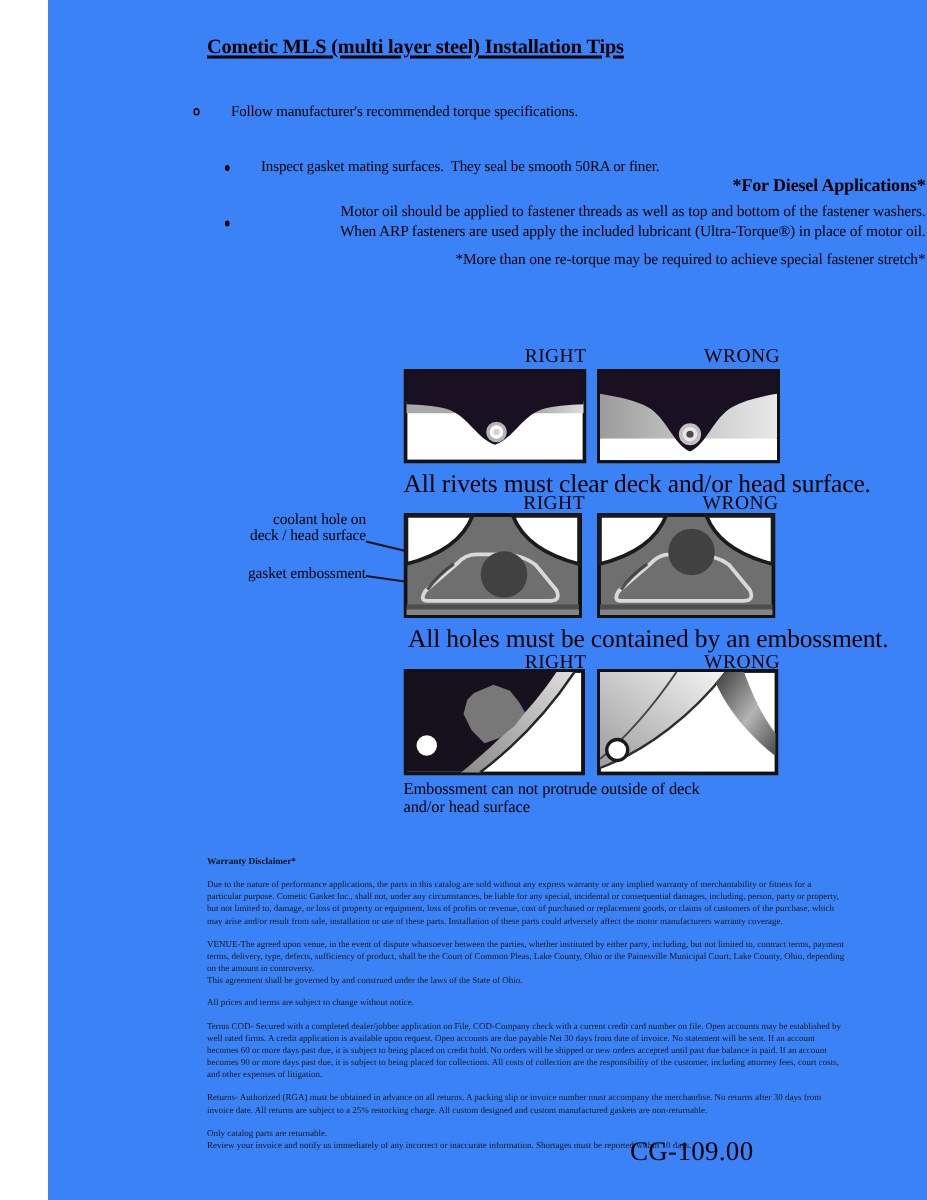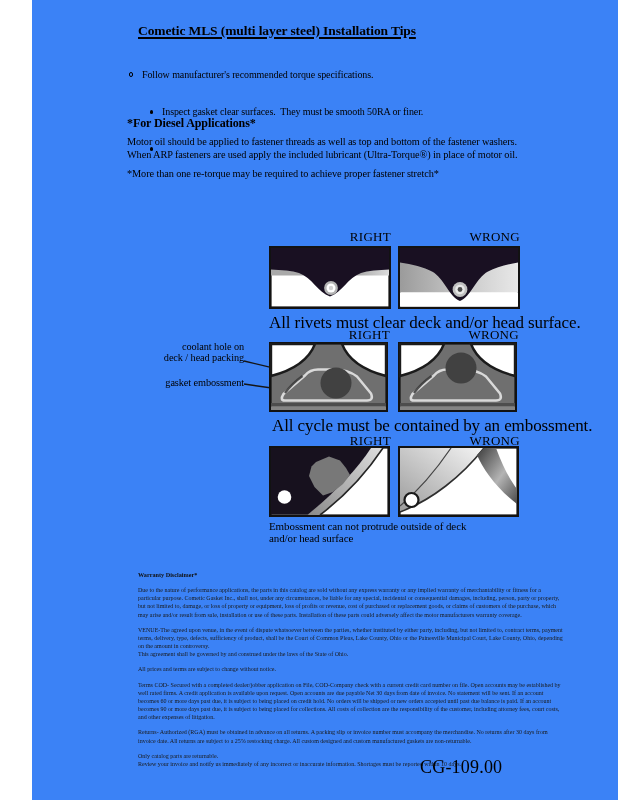--- a/index.html
+++ b/index.html
@@ -2,26 +2,26 @@
 <html><head>
 <meta charset="utf-8">
 <style>
   html,body{margin:0;padding:0;background:#ffffff;}
   .page{position:relative;width:618px;height:800px;background:#3b82f6;overflow:hidden;
         font-family:Liberation Serif, serif;color:#000;margin-left:32px;}
   .abs{position:absolute;}
   .title{font-size:13.5px;font-weight:bold;letter-spacing:-0.1px;
          text-decoration:underline;text-decoration-thickness:1.5px;text-underline-offset:2px;}
   .tips{font-size:10px;line-height:12.4px;letter-spacing:-0.1px;white-space:pre;}
-  .tip-row{position:relative;padding-left:13px;}
+  .tip-row{position:relative;padding-left:25px;}
   .tip-row.sub{margin-left:20px;}
   .b1{position:absolute;left:0;top:3.5px;width:4.2px;height:4.2px;border:1px solid #000;
       border-radius:50%;box-sizing:border-box;}
   .b2{position:absolute;left:1px;top:4.2px;width:3.4px;height:3.4px;background:#000;border-radius:50%;}
-  .diesel{width:490px;font-size:10.3px;line-height:12.3px;letter-spacing:-0.1px;}
+  .diesel{width:490px;font-size:10.3px;line-height:12.3px;letter-spacing:-0.1px;text-align:right;}
   .diesel h2{font-size:12px;font-weight:bold;margin:0 0 7px 0;letter-spacing:-0.1px;}
   .diesel p{margin:0 0 7px 0;white-space:pre-line;}
   .dg-label{font-size:13px;letter-spacing:0.3px;text-align:right;width:122px;}
   .caption{font-size:17px;letter-spacing:-0.1px;}
   .caption2{font-size:11px;line-height:12.2px;letter-spacing:-0.1px;white-space:pre-line;}
   .callout{font-size:10.3px;line-height:10.8px;text-align:right;width:134px;letter-spacing:-0.1px;}
   .legal{width:426px;font-size:6px;line-height:8.15px;color:#1a1a1a;letter-spacing:0;}
   .legal h3{font-size:6.2px;font-weight:bold;margin:0 0 7px 0;color:#111;}
   .legal p{margin:0 0 7px 0;white-space:pre-line;}
   .code{font-size:18px;letter-spacing:0.2px;}
@@ -29,29 +29,29 @@
 </style>
 </head>
 <body>
 
 <div class="page">
 
   <div class="abs title" style="left:106px;top:23px;">Cometic MLS (multi layer steel) Installation Tips</div>
 
   <div class="abs tips" style="left:97px;top:44px;">
     <div class="tip-row"><span class="b1"></span><span>Follow manufacturer's recommended torque specifications.</span></div>
-    <div class="tip-row sub"><span class="b2"></span><span>Inspect gasket clear surfaces.  They must be smooth 50RA or finer.</span></div>
+    <div class="tip-row sub"><span class="b2"></span><span>Inspect gasket mating surfaces.  They seal be smooth 50RA or finer.</span></div>
     <div class="tip-row sub"><span class="b2"></span></div>
   </div>
 
   <div class="abs diesel" style="left:95px;top:117px;">
     <h2>*For Diesel Applications*</h2>
     <p>Motor oil should be applied to fastener threads as well as top and bottom of the fastener washers.
 When ARP fasteners are used apply the included lubricant (Ultra-Torque®) in place of motor oil.</p>
-    <p>*More than one re-torque may be required to achieve proper fastener stretch*</p>
+    <p>*More than one re-torque may be required to achieve special fastener stretch*</p>
   </div>
 
   <div class="abs dg-label" style="left:237px;top:229px;">RIGHT</div>
   <div class="abs dg-label" style="left:366px;top:229px;">WRONG</div>
 
   <svg class="abs" style="left:237px;top:246px;" width="122" height="63" viewBox="0 0 122 63">
     <defs>
         <linearGradient id="gw1" x1="0" y1="0" x2="1" y2="0">
           <stop offset="0" stop-color="#8f8f8f"></stop>
           <stop offset="1" stop-color="#dcdcdc"></stop>
@@ -82,21 +82,21 @@
     <circle cx="62" cy="43.5" r="4.8" fill="#e8e8e8"></circle>
     <circle cx="62" cy="43.5" r="2.4" fill="#4c4c4c"></circle>
   </svg>
 
   <div class="abs caption" style="left:237px;top:313px;">All rivets must clear deck and/or head surface.</div>
 
   <div class="abs dg-label" style="left:236px;top:327px;">RIGHT</div>
   <div class="abs dg-label" style="left:365px;top:327px;">WRONG</div>
 
   <div class="abs callout" style="left:78px;top:342px;white-space:pre-line;">coolant hole on
-deck / head packing</div>
+deck / head surface</div>
   <div class="abs callout" style="left:78px;top:378px;">gasket embossment</div>
 
   <svg class="abs" style="left:205px;top:341px;" width="165" height="60" viewBox="0 0 165 60">
     <line x1="7" y1="20" x2="99" y2="42" stroke="#151515" stroke-width="1.4"></line>
     <line x1="7" y1="43" x2="63" y2="51" stroke="#151515" stroke-width="1.4"></line>
   </svg>
 
   <svg class="abs" style="left:237px;top:342px;" width="119" height="70" viewBox="0 0 119 70">
     <rect x="1.3" y="1.3" width="116.4" height="67.4" fill="#6f6f6f" stroke="#121212" stroke-width="2.6"></rect>
     <rect x="2" y="61" width="115" height="3.4" fill="#4d4d4d"></rect>
@@ -112,21 +112,21 @@
     <rect x="1.3" y="1.3" width="116.4" height="67.4" fill="#6f6f6f" stroke="#121212" stroke-width="2.6"></rect>
     <rect x="2" y="61" width="115" height="3.4" fill="#4d4d4d"></rect>
     <rect x="2" y="64.4" width="115" height="3.6" fill="#848484"></rect>
     <path d="M2,2 L46,2 Q37,25 2,34 Z" fill="#ffffff" stroke="#1b1b1b" stroke-width="2.4"></path>
     <path d="M117,2 L73,2 Q82,25 117,34 Z" fill="#ffffff" stroke="#1b1b1b" stroke-width="2.4"></path>
     <path d="M16,58.5 L98,58.5 Q105,58.5 102,51.5 L88,34.5 Q79,27.5 64,27.5 L49,27.5 Q41,27.5 36,33.5 L14.5,52 Q10.5,58.5 16,58.5 Z" fill="none" stroke="#d9d9d9" stroke-width="2.5" stroke-linejoin="round"></path>
     <path d="M16,51 Q23,41.5 33.5,34" fill="none" stroke="#383838" stroke-width="2.2" opacity="0.85"></path>
     <circle cx="63" cy="26" r="15.5" fill="#414141"></circle>
   </svg>
 
-  <div class="abs caption" style="left:240px;top:416px;">All cycle must be contained by an embossment.</div>
+  <div class="abs caption" style="left:240px;top:416px;">All holes must be contained by an embossment.</div>
 
   <div class="abs dg-label" style="left:237px;top:433px;">RIGHT</div>
   <div class="abs dg-label" style="left:366px;top:433px;">WRONG</div>
 
   <svg class="abs" style="left:237px;top:446px;" width="121" height="71" viewBox="0 0 121 71">
     <defs>
         <linearGradient id="g3r" x1="1" y1="0" x2="0" y2="1">
           <stop offset="0" stop-color="#dedede"></stop>
           <stop offset="1" stop-color="#8a8a8a"></stop>
         </linearGradient>

